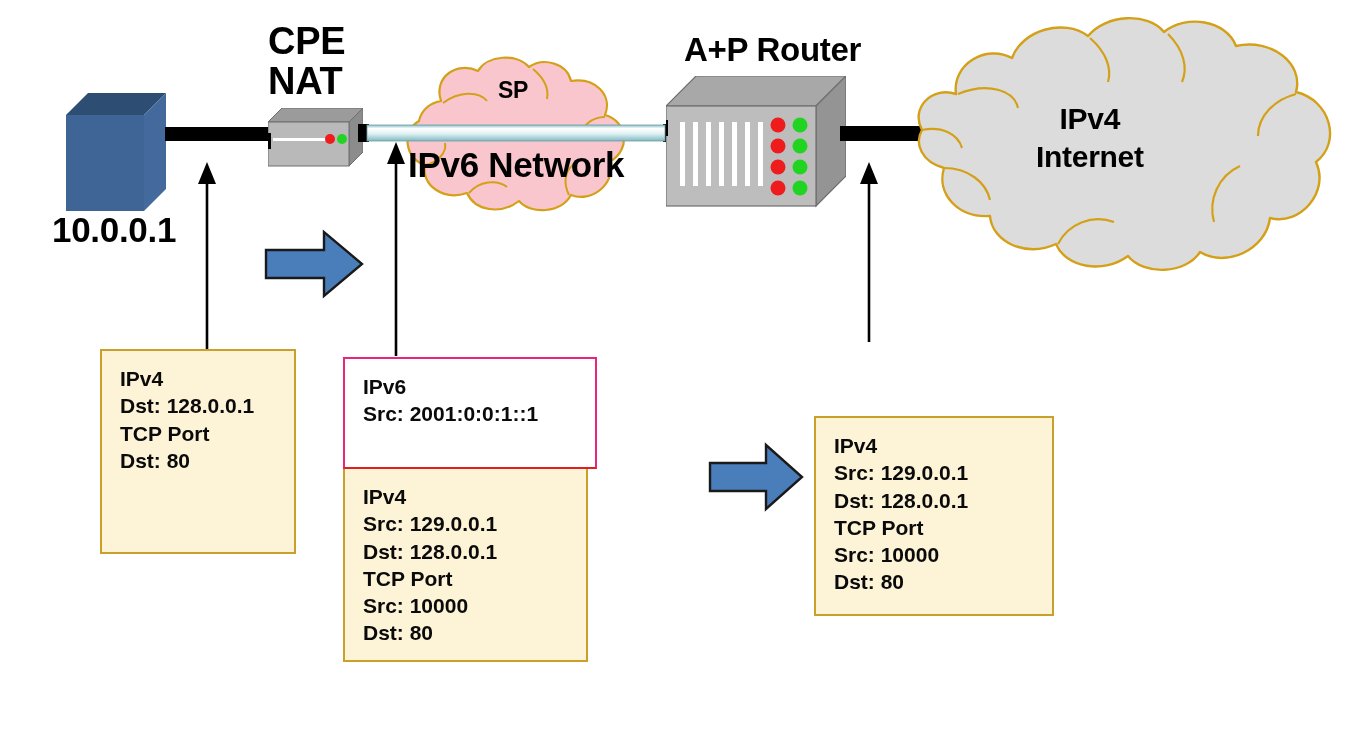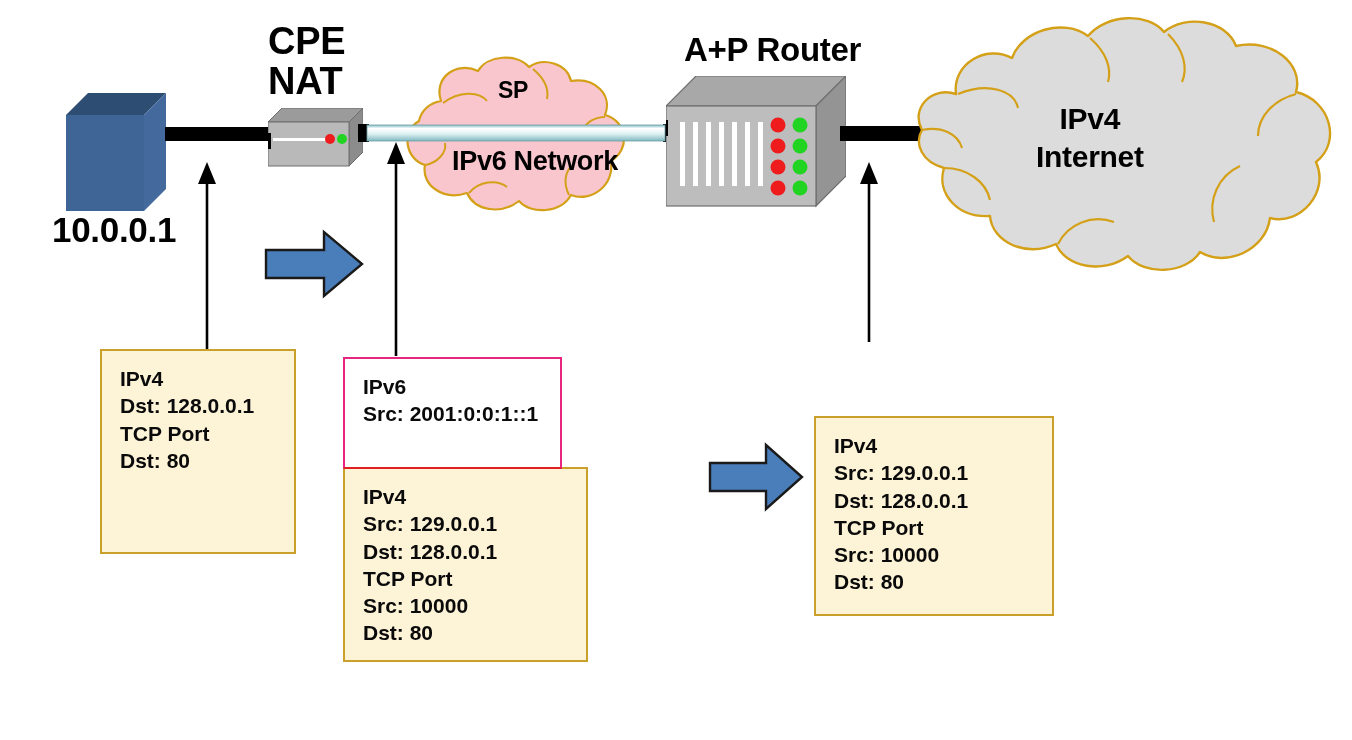--- a/index.html
+++ b/index.html
@@ -17,21 +17,21 @@
     position:absolute;
     font-weight:bold;color:#000;
     line-height:1.05;
     white-space:pre;
     letter-spacing:-0.3px;
   }
   #lbl-cpe{left:268px;top:22px;font-size:38px;text-align:left;}
   #lbl-router{left:684px;top:33px;font-size:33px;text-align:center;}
   #lbl-host-ip{left:52px;top:196px;font-size:35px;margin-top:16px;}
   #lbl-sp{left:498px;top:78px;font-size:23px;}
-  #lbl-ipv6net{left:452px;top:147px;font-size:27px;}
+  #lbl-ipv6net{left:408px;top:147px;font-size:35px;}
   #lbl-inet{left:1036px;top:100px;font-size:30px;line-height:1.25;text-align:center;}
 
   
   #host-cube{left:66px;top:93px;width:100px;height:118px;}
 
   
   .cable{position:absolute;background:#000;}
   #cable-host{left:165px;top:127px;width:115px;height:14px;}
   #cable-inet{left:840px;top:126px;width:90px;height:15px;}
 
@@ -73,21 +73,21 @@
   .pkt-v6{
     background:#ffffff;
     border:2px solid #e8257f;
     border-bottom:2px solid #e02020;
   }
   .pktbox .pad{padding:14px 0 12px 18px;}
   .pktbox .row{display:block;white-space:pre;}
 
   #box1{left:100px;top:349px;width:196px;height:205px;}
   #box2-wrap{left:343px;top:357px;width:245px;height:305px;}
-  #box2-v6{position:absolute;left:0;top:0;width:219px;height:112px;}
+  #box2-v6{position:absolute;left:0;top:0;width:254px;height:112px;}
   #box2-v4{position:absolute;left:0;top:110px;width:245px;height:195px;}
   #box3{left:814px;top:416px;width:240px;height:200px;}
 </style>
 </head>
 <body>
 
 <div id="stage">
 
   <svg class="abs" id="host-cube" viewBox="0 0 100 118">
     <polygon points="0,22 22,0 100,0 78,22" fill="#2e4d73"></polygon>

